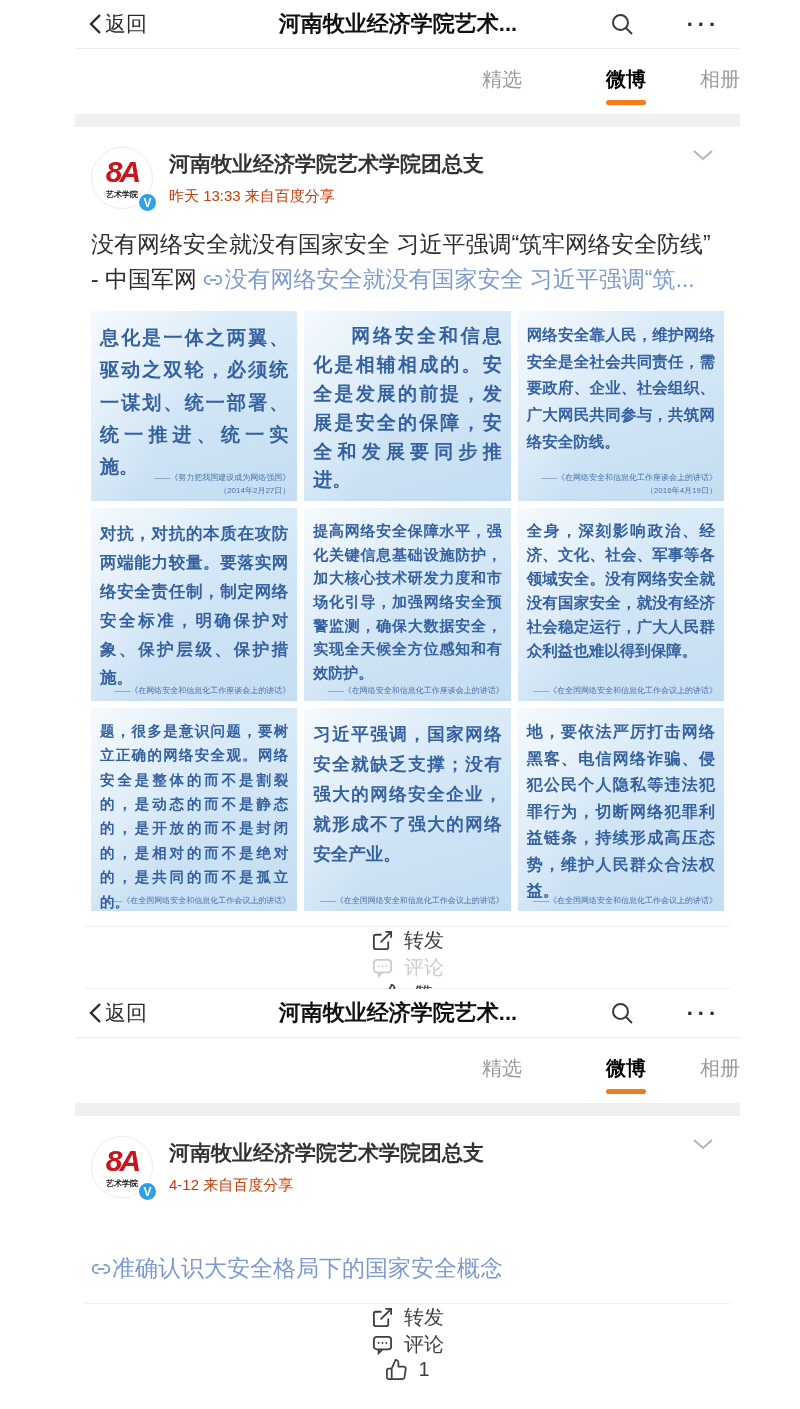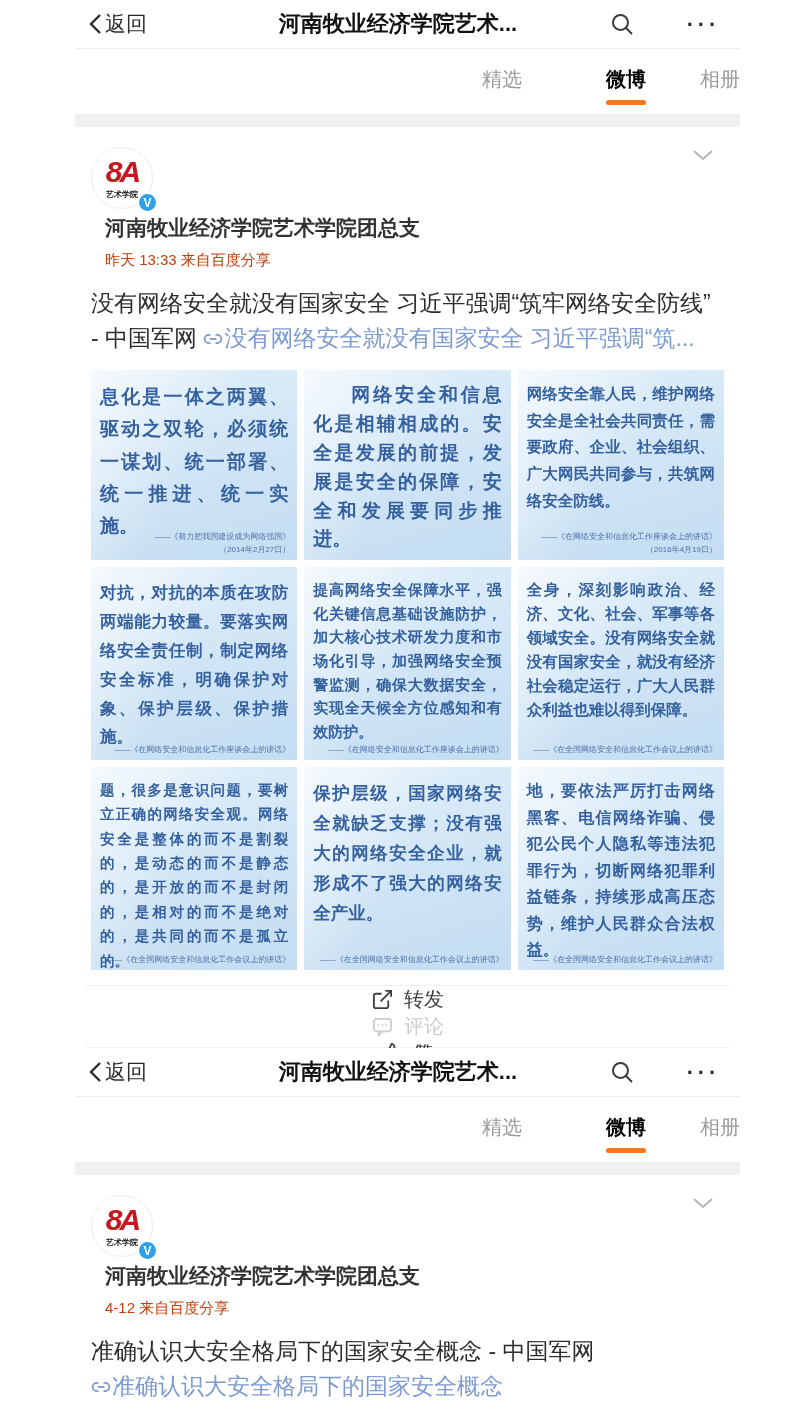--- a/index.html
+++ b/index.html
@@ -25,21 +25,21 @@
     background:#fff; }
   .tab { font-size:20px; color:#9a9a9a; text-align:center; cursor:pointer; }
   .tab .underline { width:40px; height:5px; border-radius:3px; background:transparent;
     margin:7px auto 9px; }
   .tab.active { color:#000; font-weight:700;margin-left:30px; }
   .tab.active .underline { background:#f5791d; }
   .band { height:13px; background:#f0f0f0; }
 
   
   .post { padding:18px 10px 0; background:#fff; }
-  .post-head { display:flex; align-items:flex-start; position:relative; padding:2px 6px 0;flex-direction:column; }
+  .post-head { display:flex; align-items:flex-start; position:relative; padding:2px 6px 0; }
   .avatar-wrap { position:relative; width:64px; height:64px; flex:0 0 64px; }
   .avatar { width:62px; height:62px; border-radius:50%; border:1px solid #ececec;
     background:#fff; display:flex; flex-direction:column; align-items:center;
     justify-content:center; overflow:hidden; }
   .monogram { font-size:30px; font-weight:700; font-style:italic; color:#c8161e;
     line-height:1; letter-spacing:-3px; }
   .avatar-label { font-size:8px; font-weight:700; color:#1a1a1a; margin-top:2px; }
   .v-badge { position:absolute; right:-3px; bottom:-2px; width:21px; height:21px;
     border-radius:50%; background:#2ea0e6; border:2px solid #fff; color:#fff;
     font-size:12px; font-weight:700; display:flex; align-items:center;
@@ -152,21 +152,21 @@
     <div class="grid">
       <div class="cell c1"><span>息化是一体之两翼、驱动之双轮，必须统一谋划、统一部署、统一推进、统一实施。</span><span class="cap">——《努力把我国建设成为网络强国》
 （2014年2月27日）</span></div>
       <div class="cell c2"><span>网络安全和信息化是相辅相成的。安全是发展的前提，发展是安全的保障，安全和发展要同步推进。</span></div>
       <div class="cell c3"><span>网络安全靠人民，维护网络安全是全社会共同责任，需要政府、企业、社会组织、广大网民共同参与，共筑网络安全防线。</span><span class="cap">——《在网络安全和信息化工作座谈会上的讲话》
 （2016年4月19日）</span></div>
       <div class="cell c4"><span>对抗，对抗的本质在攻防两端能力较量。要落实网络安全责任制，制定网络安全标准，明确保护对象、保护层级、保护措施。</span><span class="cap">——《在网络安全和信息化工作座谈会上的讲话》</span></div>
       <div class="cell c5"><span>提高网络安全保障水平，强化关键信息基础设施防护，加大核心技术研发力度和市场化引导，加强网络安全预警监测，确保大数据安全，实现全天候全方位感知和有效防护。</span><span class="cap">——《在网络安全和信息化工作座谈会上的讲话》</span></div>
       <div class="cell c6"><span>全身，深刻影响政治、经济、文化、社会、军事等各领域安全。没有网络安全就没有国家安全，就没有经济社会稳定运行，广大人民群众利益也难以得到保障。</span><span class="cap">——《在全国网络安全和信息化工作会议上的讲话》</span></div>
       <div class="cell c7"><span>题，很多是意识问题，要树立正确的网络安全观。网络安全是整体的而不是割裂的，是动态的而不是静态的，是开放的而不是封闭的，是相对的而不是绝对的，是共同的而不是孤立的。</span><span class="cap">——《在全国网络安全和信息化工作会议上的讲话》</span></div>
-      <div class="cell c8"><span>保护层级，国家网络安全就缺乏支撑；没有强大的网络安全企业，就形成不了强大的网络安全产业。</span><span class="cap">——《在全国网络安全和信息化工作会议上的讲话》</span></div>
+      <div class="cell c8"><span>习近平强调，国家网络安全就缺乏支撑；没有强大的网络安全企业，就形成不了强大的网络安全产业。</span><span class="cap">——《在全国网络安全和信息化工作会议上的讲话》</span></div>
       <div class="cell c9"><span>地，要依法严厉打击网络黑客、电信网络诈骗、侵犯公民个人隐私等违法犯罪行为，切断网络犯罪利益链条，持续形成高压态势，维护人民群众合法权益。</span><span class="cap">——《在全国网络安全和信息化工作会议上的讲话》</span></div>
     </div>
 
     <div class="actions sep-bottom">
       <div class="action">
         <span>
             <svg class="ic" width="23" height="23" viewBox="0 0 24 24">
               <path d="M18 13v6a2 2 0 01-2 2H5a2 2 0 01-2-2V8a2 2 0 012-2h6" fill="none" stroke="currentColor" stroke-width="1.9"></path>
               <polyline points="15 3 21 3 21 9" fill="none" stroke="currentColor" stroke-width="1.9"></polyline>
               <line x1="10" y1="14" x2="21" y2="3" stroke="currentColor" stroke-width="1.9"></line>
@@ -247,21 +247,21 @@
         <div class="author">河南牧业经济学院艺术学院团总支</div>
         <div class="meta">4-12  来自百度分享</div>
       </div>
       <span class="post-chevron">
         <svg class="ic" width="26" height="16" viewBox="0 0 26 16">
             <polyline points="4,4 13,12 22,4" fill="none" stroke="currentColor" stroke-width="2"></polyline>
           </svg>
       </span>
     </div>
 
-    <div class="post-text"><span>准确认识大安全格局下的国家安全概念 - 中国军网</span><br><span class="post-link"><span class="link-icon"><svg class="ic" width="20" height="20" viewBox="0 0 24 24" style="display:inline">
+    <div class="post-text"><br><span class="post-link"><span class="link-icon"><svg class="ic" width="20" height="20" viewBox="0 0 24 24" style="display:inline">
               <path d="M9 17H7a5 5 0 010-10h2" fill="none" stroke="#7d9ad0" stroke-width="2.2"></path>
               <path d="M15 7h2a5 5 0 010 10h-2" fill="none" stroke="#7d9ad0" stroke-width="2.2"></path>
               <line x1="8" y1="12" x2="16" y2="12" stroke="#7d9ad0" stroke-width="2.2"></line>
             </svg></span><span>准确认识大安全格局下的国家安全概念</span></span></div>
 
     <div class="actions">
       <div class="action">
         <span>
             <svg class="ic" width="23" height="23" viewBox="0 0 24 24">
               <path d="M18 13v6a2 2 0 01-2 2H5a2 2 0 01-2-2V8a2 2 0 012-2h6" fill="none" stroke="currentColor" stroke-width="1.9"></path>

